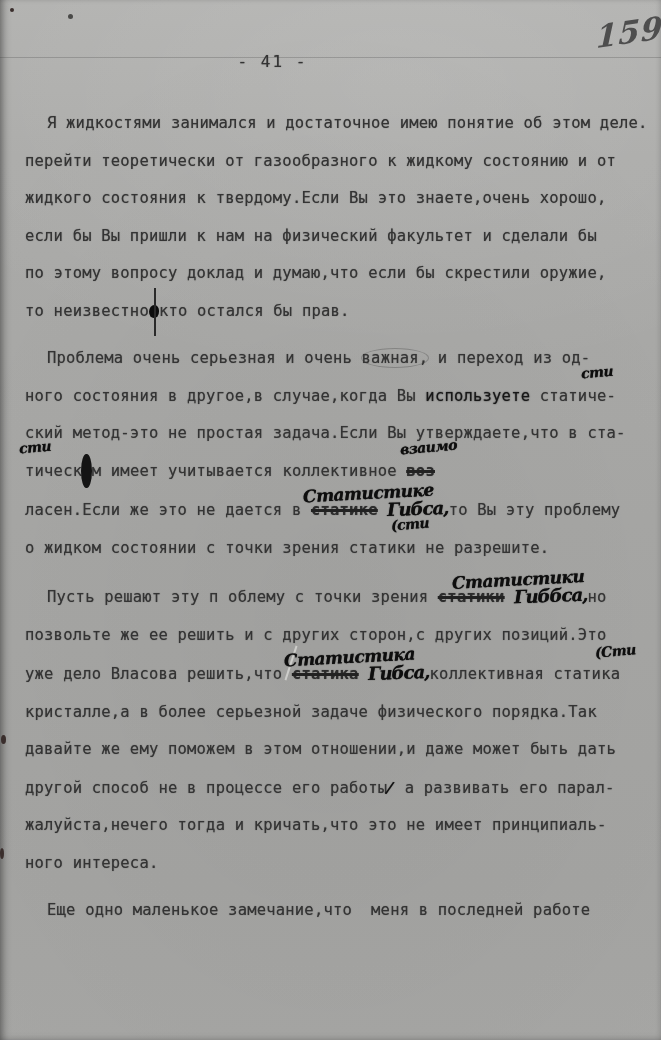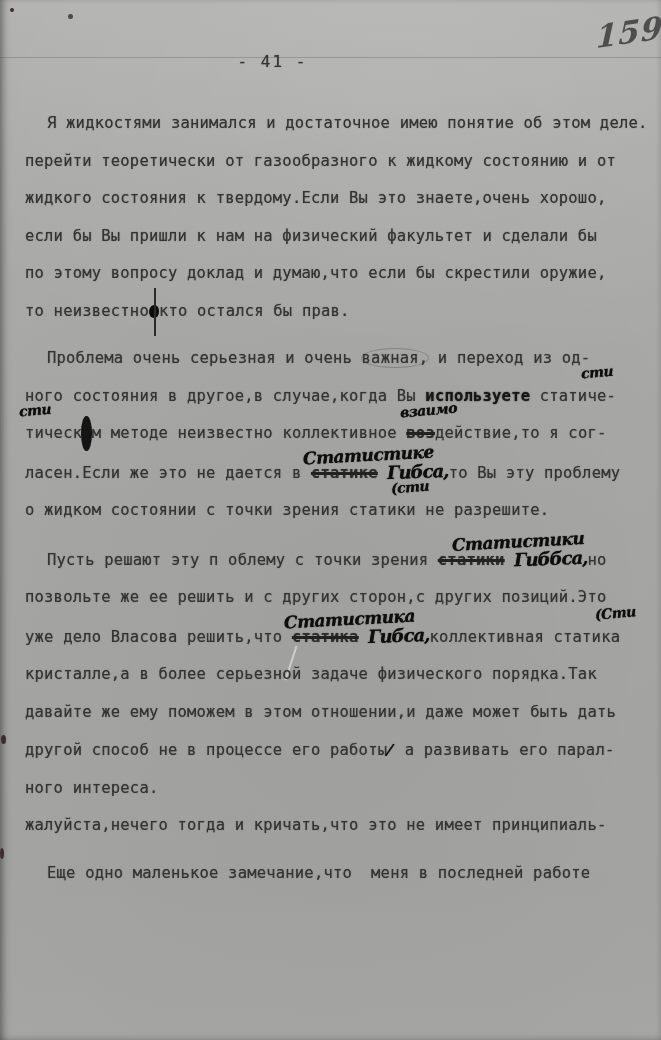--- a/index.html
+++ b/index.html
@@ -53,21 +53,21 @@
     line-height:37.5px;
     font-size:15.5px;
     letter-spacing:0.2px;
     color:#343434;
     text-shadow:0 0 1px rgba(25,25,25,0.55);
     white-space:pre;
   }
   .line.indent{text-indent:22px;}
 
   .seg{position:relative;}
-  .seg.b{font-weight:700;color:#171717;text-shadow:0 0 1.5px rgba(0,0,0,0.8);}
+  .seg.b{font-weight:400;color:#171717;text-shadow:0 0 1.5px rgba(0,0,0,0.8);}
   .seg.st{
     text-decoration:line-through;
     text-decoration-thickness:2.5px;
     text-decoration-color:#222;
     color:#2c2c2c;font-weight:700;
   }
   .seg.circ{box-shadow:0 0 0 1px rgba(70,70,70,0.35);border-radius:50%;margin-top:44px;}
   .seg.hw, .ann{
     font-family:"DejaVu Serif", serif;
     font-style:italic;font-weight:700;
@@ -124,31 +124,32 @@
         <div class="line indent"><span class="seg n">Я жидкостями занимался и достаточное имею понятие об этом деле.</span></div>
         <div class="line"><span class="seg n">перейти теоретически от газообразного к жидкому состоянию и от</span></div>
         <div class="line"><span class="seg n">жидкого состояния к твердому.Если Вы это знаете,очень хорошо,</span></div>
         <div class="line"><span class="seg n">если бы Вы пришли к нам на физический факультет и сделали бы</span></div>
         <div class="line"><span class="seg n">по этому вопросу доклад и думаю,что если бы скрестили оружие,</span></div>
         <div class="line"><span class="seg n">то неизвестно</span><span class="seg blot"><span class="vstroke"></span></span><span class="seg n">кто остался бы прав.</span></div>
       </div>
       <div class="paragraph">
         <div class="line indent"><span class="seg n">Проблема очень серьезная и очень </span><span class="seg circ">важная,</span><span class="seg n"> и переход из од-</span></div>
         <div class="line"><span class="seg n">ного состояния в другое,в случае,когда Вы </span><span class="seg b">используете</span><span class="seg n"> стати</span><span class="seg n has-ann">че-<span class="ann">сти</span></span></div>
-        <div class="line"><span class="seg n has-ann">тическ<span class="ann">сти</span></span><span class="seg dot">о</span><span class="seg n">м методе неизвестно коллективное </span><span class="seg st has-ann">воз<span class="ann">взаимо</span></span><span class="seg n">действие,то я сог-</span></div>
+        <div class="line"><span class="seg n">ский метод-это не простая задача.Если Вы утверждаете,что в ста-</span></div>
+        <div class="line"><span class="seg n has-ann">тическ<span class="ann">сти</span></span><span class="seg dot">о</span><span class="seg n">м имеет учитывается коллективное </span><span class="seg st has-ann">воз<span class="ann">взаимо</span></span></div>
         <div class="line"><span class="seg n">ласен.Если же это не дается в </span><span class="seg st has-ann">статике<span class="ann big">Статистике</span></span><span class="seg n"> </span><span class="seg hw">Гибса,</span><span class="seg n">то Вы эту проблему</span></div>
         <div class="line"><span class="seg n">о жидком состоянии с точки зрения стати</span><span class="seg n has-ann">ки<span class="ann">(сти</span></span><span class="seg n"> не разрешите.</span></div>
       </div>
       <div class="paragraph">
         <div class="line indent"><span class="seg n">Пусть решают эту п облему с точки зрения </span><span class="seg st has-ann">статики<span class="ann big">Статистики</span></span><span class="seg n"> </span><span class="seg hw">Гиббса,</span><span class="seg n">но</span></div>
         <div class="line"><span class="seg n">позвольте же ее решить и с других сторон,с других позиций.Это</span></div>
         <div class="line"><span class="seg n">уже дело Власова решить,что </span><span class="seg st has-ann">статика<span class="ann big">Статистика</span></span><span class="seg n"> </span><span class="seg hw">Гибса,</span><span class="seg n">коллективная стати</span><span class="seg n has-ann">ка<span class="ann">(Сти</span></span></div>
         <div class="line"><span class="seg n">кристалле,а в более серьезной задаче физического порядка.Так</span></div>
         <div class="line"><span class="seg n">давайте же ему поможем в этом отношении,и даже может быть дать</span></div>
         <div class="line"><span class="seg n">другой способ не в процессе его работы</span><span class="seg slash">∕</span><span class="seg n"> а развивать его парал-</span></div>
+        <div class="line"><span class="seg n">жалуйста,нечего тогда и кричать,что это не имеет принципиаль-</span></div>
         <div class="line"><span class="seg n">ного интереса.</span></div>
-        <div class="line"><span class="seg n">жалуйста,нечего тогда и кричать,что это не имеет принципиаль-</span></div>
       </div>
       <div class="paragraph">
         <div class="line indent"><span class="seg n">Еще одно маленькое замечание,что  меня в последней работе</span></div>
       </div>
     </div>
 </div>
 
 </body></html>

